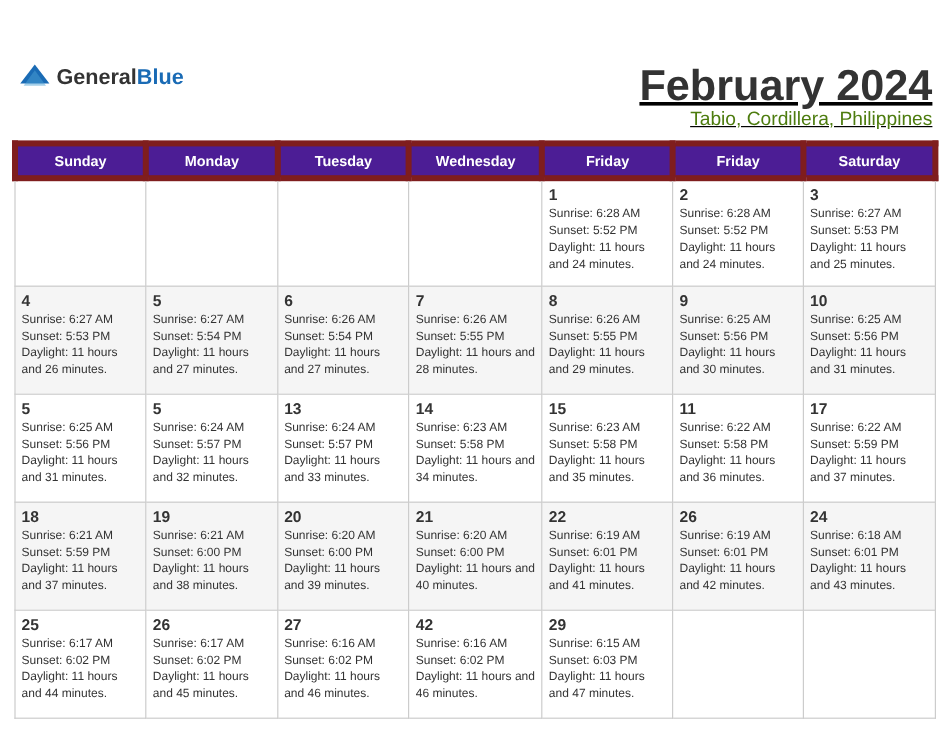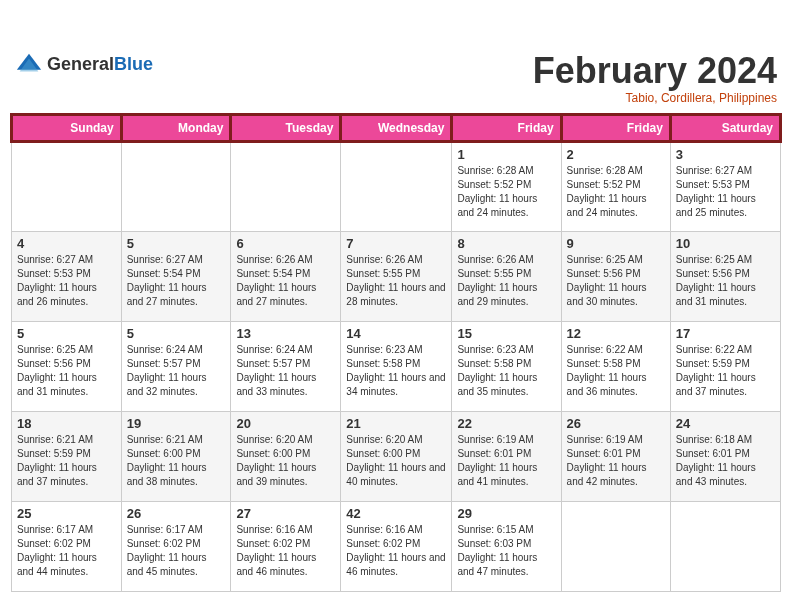--- a/index.html
+++ b/index.html
@@ -29,44 +29,45 @@
       line-height: 1.1;
     }
     .logo-general { color: #333; }
     .logo-blue { color: #1a6bb5; }
     .logo-icon {
       width: 28px;
       height: 28px;
     }
     .title-block {
       text-align: right;
+      text-decoration: underline;
     }
     .month-title {
       font-size: 36px;
       font-weight: bold;
       color: #333;
       line-height: 1.1;
     }
     .location {
-      font-size: 12px;
-      color: #c2410c;
+      font-size: 16px;
+      color: #4d7c0f;
     }
     table {
       width: 100%;
       border-collapse: collapse;
       font-size: 11px;
     }
     thead tr th {
-      background-color: #ec4899;
+      background-color: #4c1d95;
       color: white;
-      text-align: right;
+      text-align: center;
       padding: 5px 6px;
       font-size: 12px;
       font-weight: bold;
-      border: 3px solid #7f1d1d;
+      border: 5px solid #7f1d1d;
     }
     tbody tr td {
       border: 1px solid #ccc;
       vertical-align: top;
       padding: 4px 5px;
       height: 90px;
       width: 113px;
     }
     .day-number {
       font-size: 13px;
@@ -186,21 +187,21 @@
         </td>
         <td>
           <div class="day-number">14</div>
           <div class="day-info">Sunrise: 6:23 AM<br>Sunset: 5:58 PM<br>Daylight: 11 hours and 34 minutes.</div>
         </td>
         <td>
           <div class="day-number">15</div>
           <div class="day-info">Sunrise: 6:23 AM<br>Sunset: 5:58 PM<br>Daylight: 11 hours and 35 minutes.</div>
         </td>
         <td>
-          <div class="day-number">12</div>
+          <div class="day-number">11</div>
           <div class="day-info">Sunrise: 6:22 AM<br>Sunset: 5:58 PM<br>Daylight: 11 hours and 36 minutes.</div>
         </td>
         <td>
           <div class="day-number">17</div>
           <div class="day-info">Sunrise: 6:22 AM<br>Sunset: 5:59 PM<br>Daylight: 11 hours and 37 minutes.</div>
         </td>
       </tr>
       <tr>
         <td>
           <div class="day-number">18</div>

